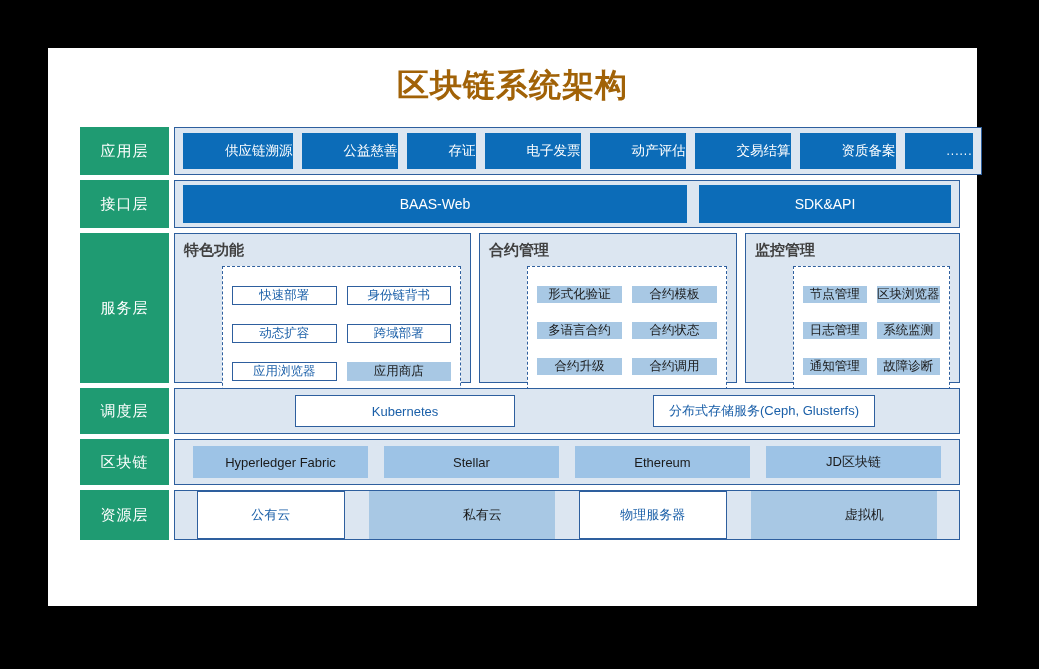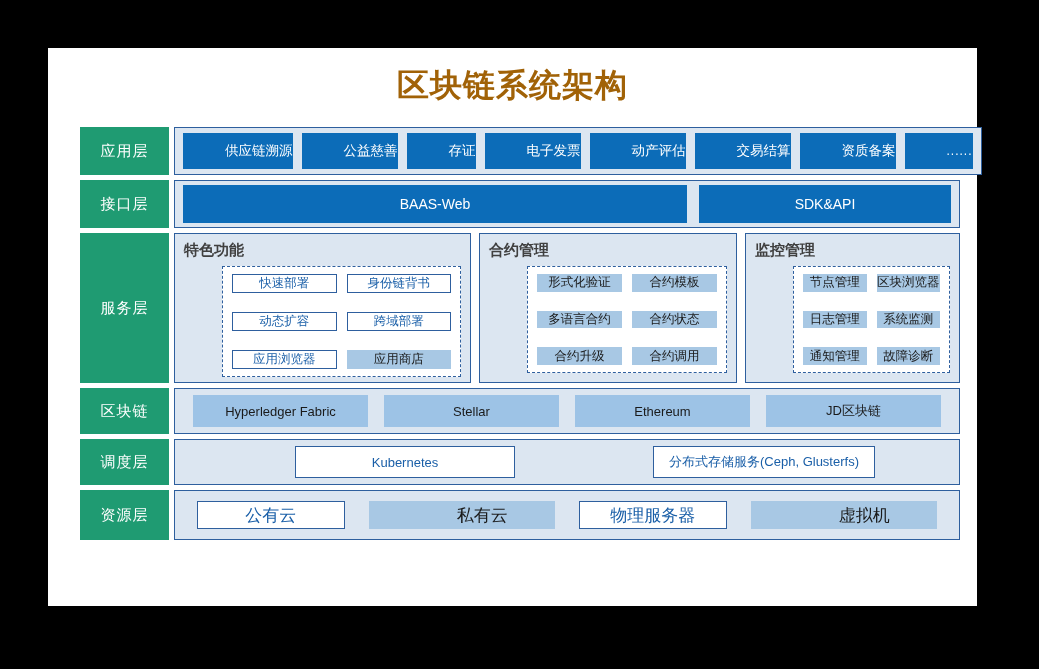--- a/index.html
+++ b/index.html
@@ -136,21 +136,21 @@
     text-align: left;
     font-size: 15px;
     font-weight: bold;
     color: #404040;
     margin-bottom: 6px;
   }
   .svc-inner {
     flex: 1 1 auto;
     border: 1px dashed #2e5f9e;
     background: #ffffff;
-    padding: 7px 9px;
+    padding: 19px 9px;
     display: grid;
     grid-template-columns: 1fr 1fr;
     grid-auto-rows: 1fr;
     gap: 19px 10px;
     box-sizing: border-box;
     margin-left: 38px;
   }
   .svc-chip {
     display: flex;
     align-items: center;
@@ -211,22 +211,22 @@
 
   
   .row-res .row-body {
     padding: 6px 10px;
     height: 50px;
     gap: 0;
   }
   .res-item {
     flex: 1 1 0;
     margin: 0 12px;
-    font-size: 17px;
-    height: 28px;
+    font-size: 13px;
+    height: 48px;
     display: flex;
     align-items: center;
     justify-content: center;
     white-space: nowrap;
     box-sizing: border-box;
     font-family: Liberation Serif, serif;
   }
   .res-item.outline {
     background: #ffffff;
     border: 1px solid #2e5f9e;
@@ -312,38 +312,38 @@
               <div class="svc-chip filled">日志管理</div>
               <div class="svc-chip filled">系统监测</div>
               <div class="svc-chip filled">通知管理</div>
               <div class="svc-chip filled">故障诊断</div>
             </div>
           </div>
 
         </div>
       </div>
 
+      <div class="row row-sched">
+        <div class="layer-label">调度层</div>
+        <div class="row-body">
+          <div class="sched-item s0">Kubernetes</div>
+          <div class="sched-item s1">分布式存储服务(Ceph, Glusterfs)</div>
+        </div>
+      </div>
+
       <div class="row row-chain">
         <div class="layer-label">区块链</div>
         <div class="row-body">
           <div class="chain-item">Hyperledger Fabric</div>
           <div class="chain-item">Stellar</div>
           <div class="chain-item">Ethereum</div>
           <div class="chain-item">JD区块链</div>
         </div>
       </div>
 
-      <div class="row row-sched">
-        <div class="layer-label">调度层</div>
-        <div class="row-body">
-          <div class="sched-item s0">Kubernetes</div>
-          <div class="sched-item s1">分布式存储服务(Ceph, Glusterfs)</div>
-        </div>
-      </div>
-
       <div class="row row-res">
         <div class="layer-label">资源层</div>
         <div class="row-body">
           <div class="res-item outline">公有云</div>
           <div class="res-item filled">私有云</div>
           <div class="res-item outline">物理服务器</div>
           <div class="res-item filled">虚拟机</div>
         </div>
       </div>
 

